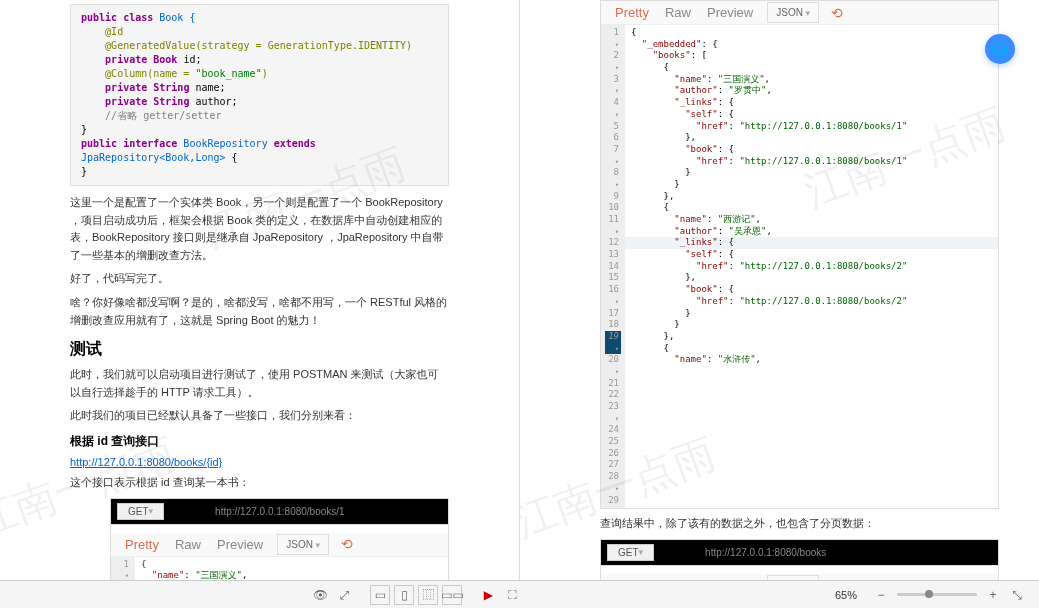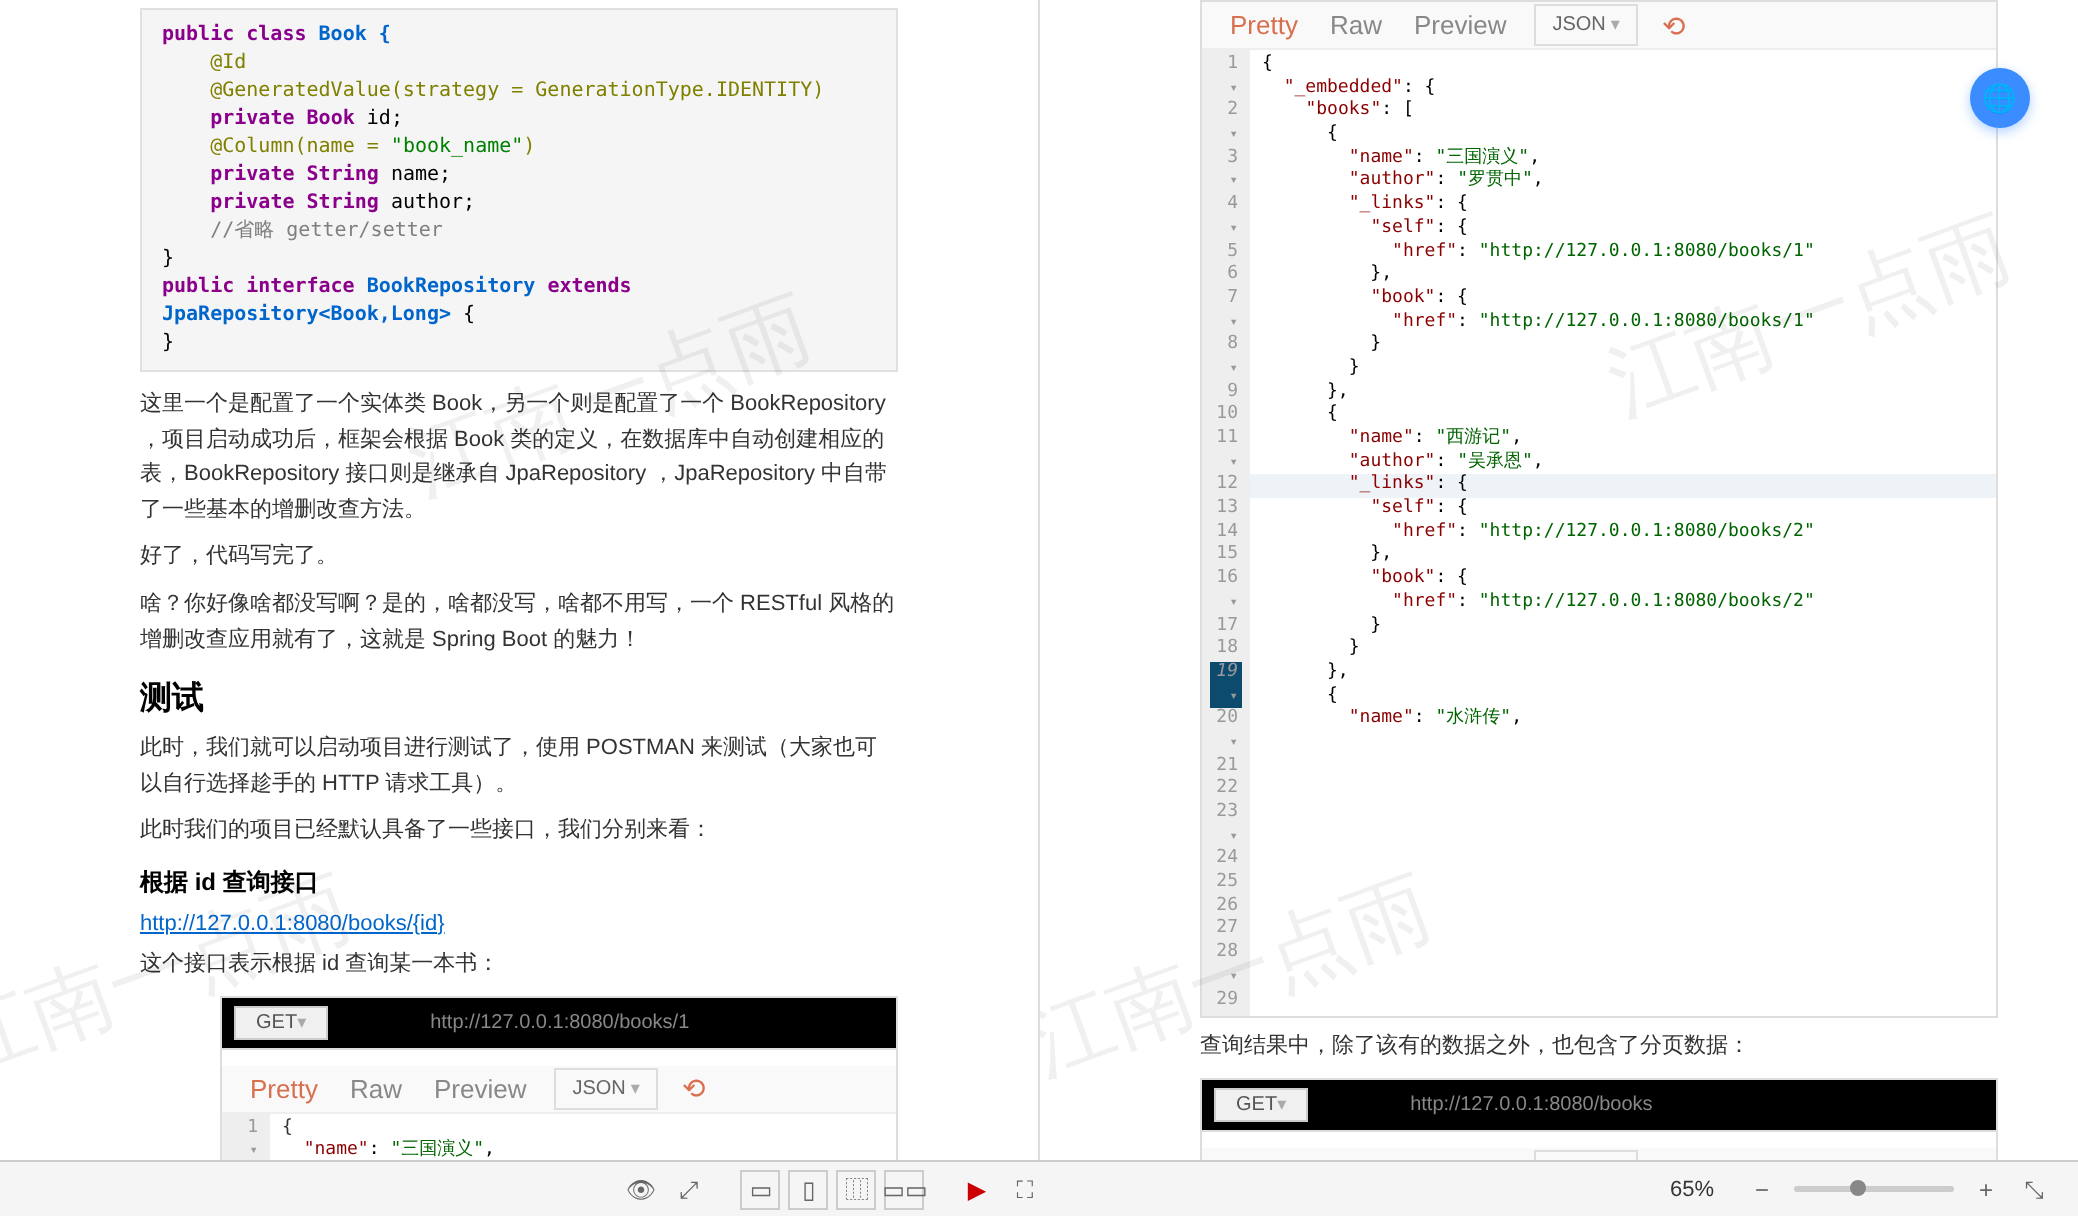--- a/index.html
+++ b/index.html
@@ -3,21 +3,21 @@
 <meta charset="utf-8">
 <style>
 * { margin: 0; padding: 0; box-sizing: border-box; }
 body { font-family: -apple-system, "Microsoft YaHei", sans-serif; background: #fff; height: 608px; width: 1039px; overflow: hidden; position: relative; }
 .pages { display: flex; height: 580px; }
 .page { flex: 1; padding: 0 10px; overflow: hidden; font-size: 11px; position: relative; }
 .page-left { border-right: 1px solid #ddd; }
 .code-box { background: #f5f5f5; border: 1px solid #e0e0e0; padding: 6px 10px; font-family: Consolas, monospace; font-size: 10px; line-height: 1.4; margin: 4px 60px 8px 60px; }
 .kw { color: #8b008b; font-weight: bold; }
 .ann { color: #808000; }
-.cls { color: #0066cc; font-weight: bold; margin-top: 24px; }
+.cls { color: #0066cc; font-weight: normal; margin-top: 24px; }
 .str { color: #008000; }
 .type { color: #8b008b; font-weight: bold; }
 .cmt { color: #808080; }
 .para { margin: 6px 60px; font-size: 11px; line-height: 1.6; color: #333; }
 .h2 { margin: 10px 60px 6px 60px; font-size: 16px; font-weight: bold; }
 .h3 { margin: 8px 60px 4px 60px; font-size: 12px; font-weight: bold; }
 .link { color: #0066cc; text-decoration: underline; margin: 6px 60px; display: block; font-size: 11px; }
 .postman { margin: 6px 60px 8px 100px; border: 1px solid #ddd; }
 .pm-req { display: flex; align-items: center; background: #000000; border-bottom: 1px solid #ddd; height: 26px; }
 .pm-method { background: #f0f0f0; border: 1px solid #ccc; padding: 2px 10px; margin: 3px 6px; font-size: 10px; color: #555; display: flex; align-items: center; }

